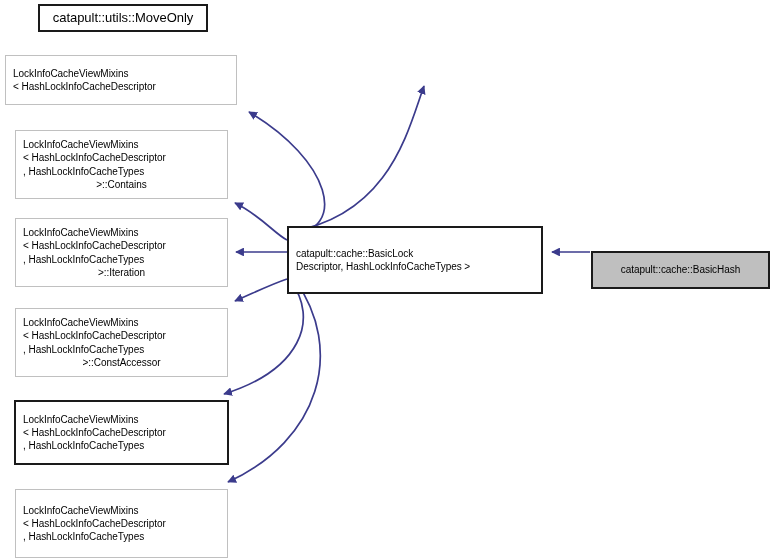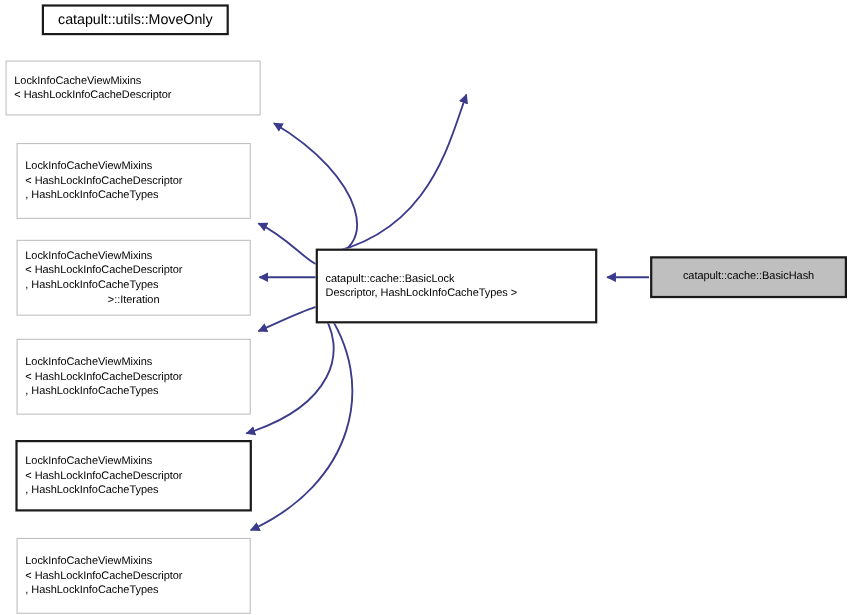--- a/index.html
+++ b/index.html
@@ -34,20 +34,21 @@
     justify-content: center;
     color: #000000;
     z-index: 2;
   }
   .node.bold {
     border: 2px solid #1a1a1a;
   }
   .node.filled {
     background: #bfbfbf;
     border: 2px solid #1a1a1a;
+    margin-top: 18px;
   }
   .node .ln {
     display: block;
     font-size: 10px;
     line-height: 13.1px;
     white-space: pre;
     letter-spacing: -0.05px;
   }
   .align-left .ln { text-align: left; padding-left: 7px; }
   .align-center .ln { text-align: center; }
@@ -83,31 +84,33 @@
         <span class="ln">catapult::utils::MoveOnly</span>
       </div>
       <div class="node align-left" style="left: 5px; top: 55px; width: 232px; height: 50px;">
         <span class="ln">LockInfoCacheViewMixins</span>
         <span class="ln">&lt; HashLockInfoCacheDescriptor</span>
       </div>
       <div class="node align-mixed" style="left: 15px; top: 130px; width: 213px; height: 69px;">
         <span class="ln">LockInfoCacheViewMixins</span>
         <span class="ln">&lt; HashLockInfoCacheDescriptor</span>
         <span class="ln">, HashLockInfoCacheTypes</span>
+        <span class="ln c">&gt;::Contains</span>
       </div>
       <div class="node align-mixed" style="left: 15px; top: 218px; width: 213px; height: 69px;">
         <span class="ln">LockInfoCacheViewMixins</span>
         <span class="ln">&lt; HashLockInfoCacheDescriptor</span>
         <span class="ln">, HashLockInfoCacheTypes</span>
         <span class="ln c">&gt;::Iteration</span>
       </div>
       <div class="node align-mixed" style="left: 15px; top: 308px; width: 213px; height: 69px;">
         <span class="ln">LockInfoCacheViewMixins</span>
         <span class="ln">&lt; HashLockInfoCacheDescriptor</span>
         <span class="ln">, HashLockInfoCacheTypes</span>
+        <span class="ln c">&gt;::ConstAccessor</span>
       </div>
       <div class="node bold align-mixed" style="left: 14px; top: 400px; width: 215px; height: 65px;">
         <span class="ln">LockInfoCacheViewMixins</span>
         <span class="ln">&lt; HashLockInfoCacheDescriptor</span>
         <span class="ln">, HashLockInfoCacheTypes</span>
       </div>
       <div class="node align-mixed" style="left: 15px; top: 489px; width: 213px; height: 69px;">
         <span class="ln">LockInfoCacheViewMixins</span>
         <span class="ln">&lt; HashLockInfoCacheDescriptor</span>
         <span class="ln">, HashLockInfoCacheTypes</span>

